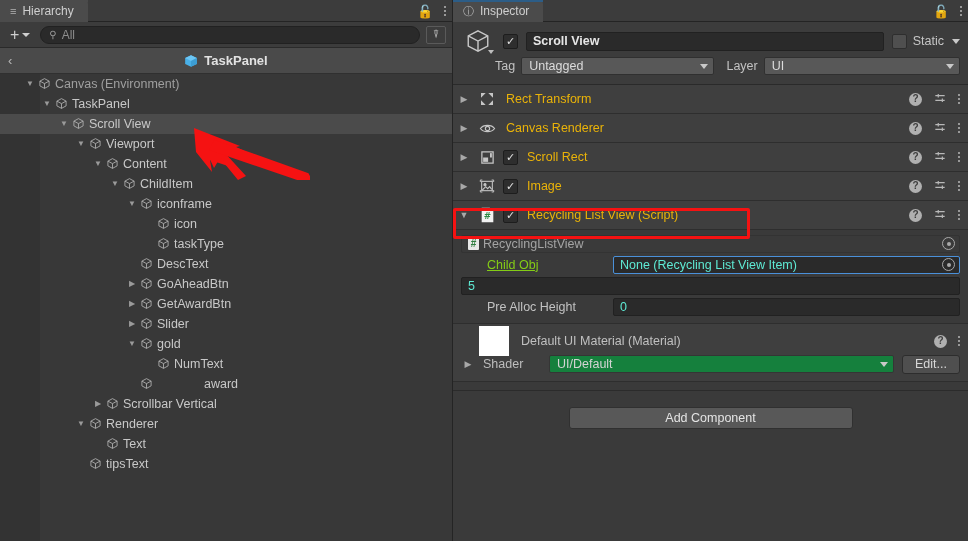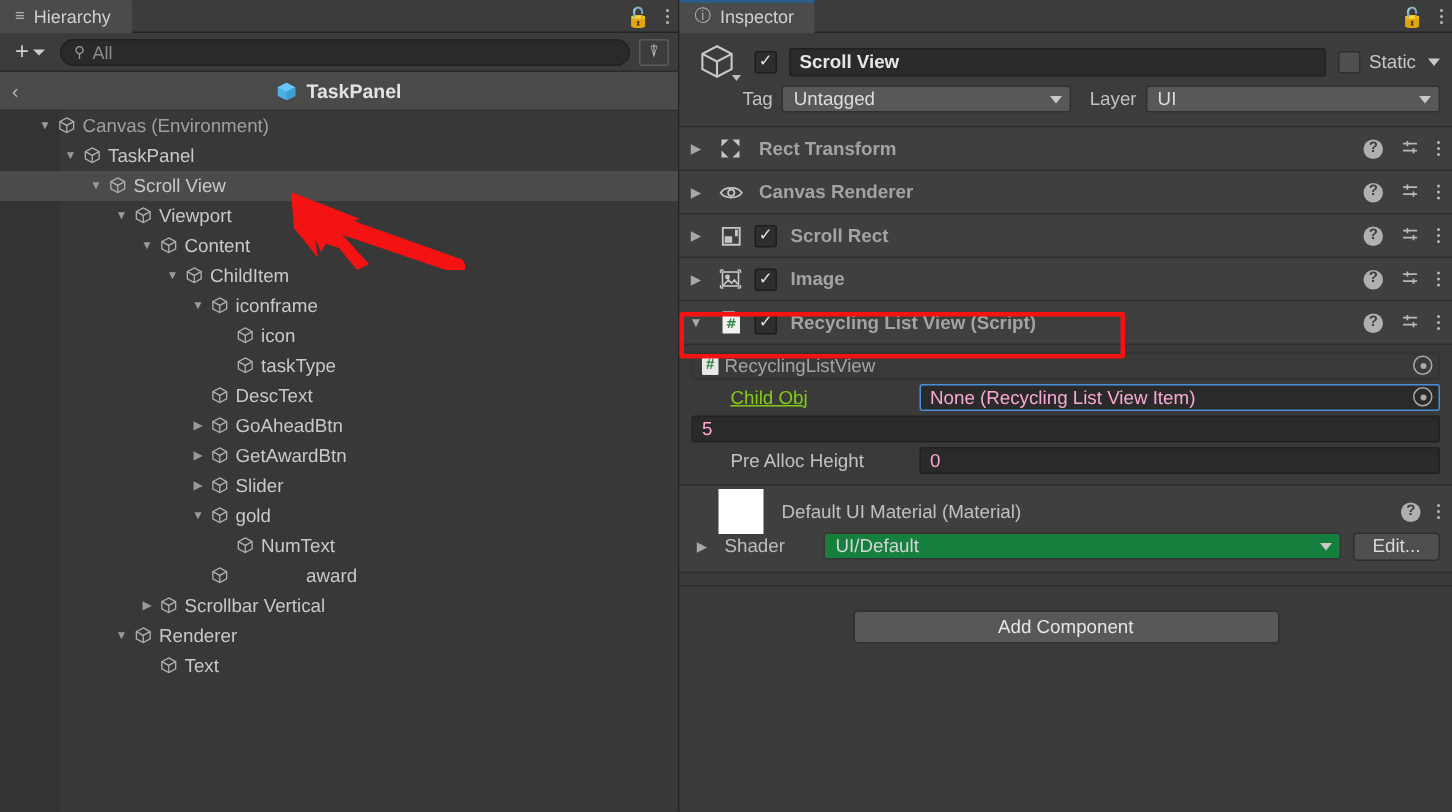--- a/index.html
+++ b/index.html
@@ -105,34 +105,34 @@
   #tag-dd { width: 195px; }
   #layer-dd { width: 198px; }
 
   .comp-list { position: relative; }
   .comp-row {
     height: 29px; background: #3f3f3f; border-bottom: 1px solid #2e2e2e;
     display: flex; align-items: center; padding: 0 8px 0 4px; gap: 6px; position: relative;
   }
   .foldout { width: 14px; text-align: center; color: #a8a8a8; font-size: 9px; }
   .cicon { width: 20px; display: flex; align-items: center; justify-content: center; }
-  .comp-name { flex: 1; color: #a3a3a3; font-weight: bold; font-size: 12.5px; margin-left: 3px; }
+  .comp-name { flex: 1; color: #eab308; font-weight: normal; font-size: 12.5px; margin-left: 3px; }
   .comp-tools { display: flex; align-items: center; gap: 11px; }
   .help-ic {
     width: 13px; height: 13px; border-radius: 50%; background: #b0b0b0; color: #3f3f3f;
     font-size: 10px; font-weight: bold; display: flex; align-items: center; justify-content: center; line-height: 1;
   }
 
   .props { background: #3a3a3a; padding: 3px 8px 6px 8px; border-bottom: 1px solid #2e2e2e; }
   .prow { display: flex; align-items: center; height: 21px; }
   .prow .plbl { width: 152px; color: #c2c2c2; font-size: 12.5px; padding-left: 26px; }
   .prow .plbl.link { color: #84cc16; text-decoration: underline; }
   .pfield {
     flex: 1; height: 18px; background: #2a2a2a; border: 1px solid #212121; border-radius: 2px;
-    display: flex; align-items: center; padding: 0 4px 0 6px; color: #f9a8d4; font-size: 12.5px; gap: 4px;
+    display: flex; align-items: center; padding: 0 4px 0 6px; color: #5eead4; font-size: 12.5px; gap: 4px;
   }
   .pfield.readonly { background: #3a3a3a; border-color: #333; color: #a4a4a4; }
   .pfield.focus { border: 1px solid #4a90d9; }
   .pfield .pv { flex: 1; white-space: nowrap; overflow: hidden; }
   .obj-pick { width: 13px; height: 13px; border-radius: 50%; border: 1px solid #a9a9a9; display: flex; align-items: center; justify-content: center; }
   .obj-pick i { width: 4px; height: 4px; border-radius: 50%; background: #a9a9a9; display: block; }
   .script-chip { width: 11px; height: 13px; background: #e8e8e8; border-radius: 1px; display: inline-flex; align-items: center; justify-content: center; color: #2f7d3f; font-size: 10px; font-weight: bold; }
 
   .material-block { background: #3f3f3f; border-bottom: 1px solid #2e2e2e; padding: 6px 8px; }
   .mat-row1 { display: flex; align-items: center; gap: 8px; height: 22px; }
@@ -387,20 +387,29 @@
             <span class="label" style="left: 106px;">Renderer</span>
           </div>
           <div class="row" style="top: 0px;">
             <span class="cube" style="left: 106px; top: 3px; position: absolute;">
               <svg width="13" height="13" viewBox="0 0 24 24" fill="none" stroke="#b0b0b0" stroke-width="1.6">
                 <path d="M12 3 L20.5 7.6 L20.5 16.4 L12 21 L3.5 16.4 L3.5 7.6 Z"></path>
                 <path d="M3.5 7.6 L12 12.2 L20.5 7.6 M12 12.2 L12 21"></path>
               </svg>
             </span>
             <span class="label" style="left: 123px;">Text</span>
+          </div>
+          <div class="row" style="top: 0px;">
+            <span class="cube" style="left: 89px; top: 3px; position: absolute;">
+              <svg width="13" height="13" viewBox="0 0 24 24" fill="none" stroke="#b0b0b0" stroke-width="1.6">
+                <path d="M12 3 L20.5 7.6 L20.5 16.4 L12 21 L3.5 16.4 L3.5 7.6 Z"></path>
+                <path d="M3.5 7.6 L12 12.2 L20.5 7.6 M12 12.2 L12 21"></path>
+              </svg>
+            </span>
+            <span class="label" style="left: 106px;">tipsText</span>
           </div>
         </div>
     </div>
   </div>
 
   <div class="inspector">
 
     <div class="tabbar">
       <div class="tab insp-tab">
         <span class="tab-accent"></span>

